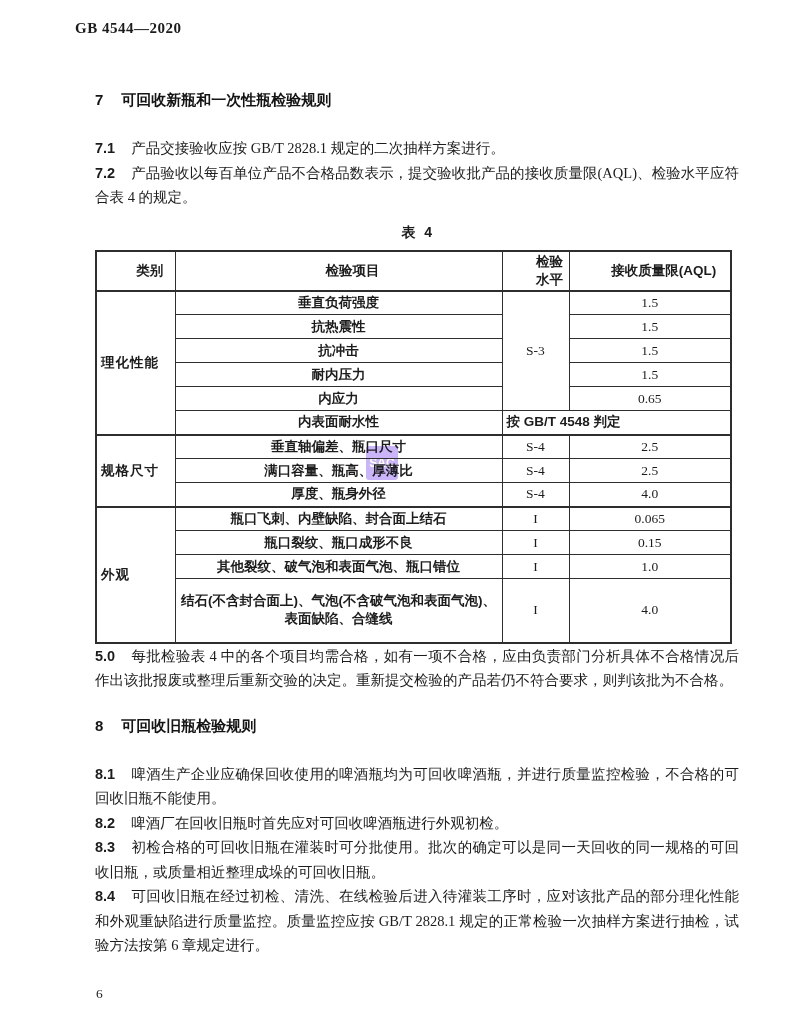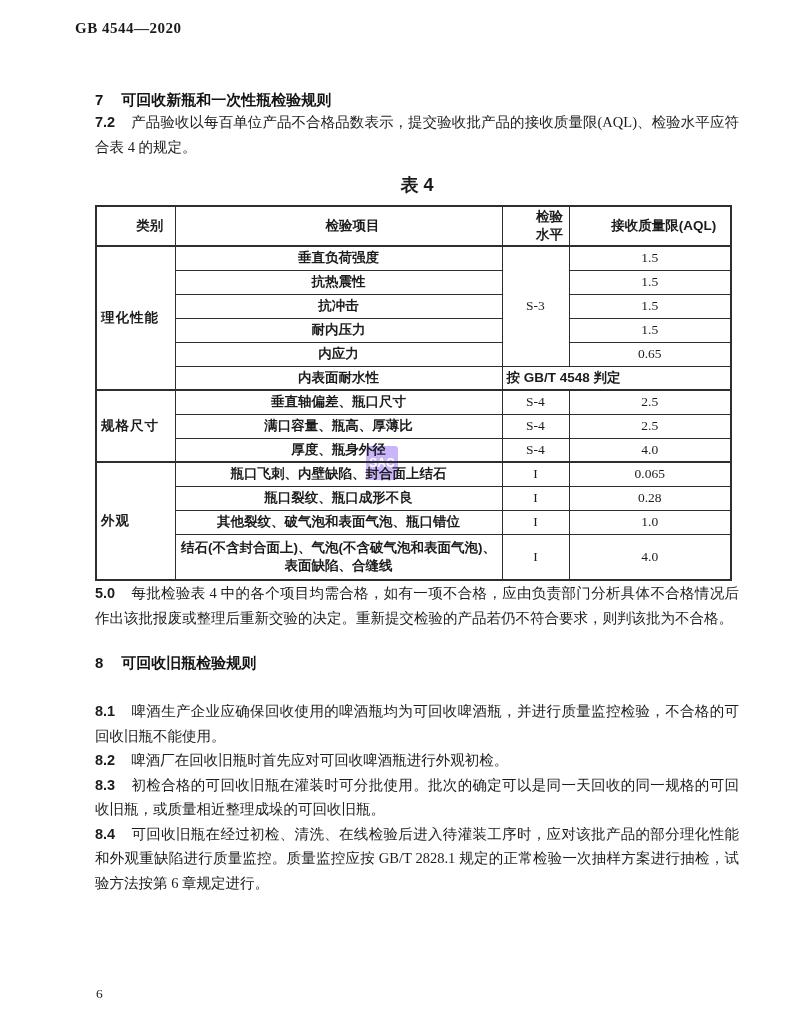--- a/index.html
+++ b/index.html
@@ -30,38 +30,38 @@
   p.clause {
     font-size: 14.5px; line-height: 24.5px;
     text-align: justify; margin: 0; color: #1c1c1c;
   }
   p.clause.first { margin-top: 26px; }
   .cnum {
     font-family: "Liberation Sans", sans-serif;
     font-weight: bold; margin-right: 16px; white-space: nowrap;
   }
   .tbl-caption {
-    text-align: center; font-family: Liberation Sans, sans-serif;
-    font-weight: bold; font-size: 18px; margin: 14px 0 8px 0;
+    text-align: center; font-family: Liberation Mono, monospace;
+    font-weight: bold; font-size: 14px; margin: 14px 0 8px 0;
   }
   table.aql-table {
     border-collapse: collapse; table-layout: fixed;
     width: 635px; border: 2px solid #2e2e2e;
   }
   .aql-table th, .aql-table td {
     border: 1px solid #2e2e2e;
     font-size: 13.5px; padding: 1px 4px;
     vertical-align: middle;
   }
   .aql-table th {
     font-family: "Liberation Sans", sans-serif;
     font-weight: bold; text-align: center; height: 27px; padding-left: 32px;
   }
   .aql-table tr { height: 24px; }
-  .aql-table tr.dbl { height: 46px; }
+  .aql-table tr.dbl { height: 64px; }
   .aql-table tbody.grp { border-top: 2px solid #2e2e2e; }
   .cell-cat {
     font-family: "Liberation Sans", sans-serif; font-weight: 600;
     text-align: left; letter-spacing: 1px;
   }
   .cell-item {
     font-family: "Liberation Sans", sans-serif; font-weight: 600;
     text-align: center; padding-left: 14px;
   }
   .cell-val, .cell-level {
@@ -91,20 +91,23 @@
 <div class="watermark">SAC</div>
 
 <div class="doc-header">GB 4544—2020</div>
 
 <div class="content">
 
   <h2 class="sec-heading">
     <span class="snum">7</span><span>可回收新瓶和一次性瓶检验规则</span>
   </h2>
 
+  <p class="clause first">
+    <span class="cnum">7.1</span><span>产品交接验收应按 GB/T 2828.1 规定的二次抽样方案进行。</span>
+  </p>
   <p class="clause">
     <span class="cnum">7.2</span><span>产品验收以每百单位产品不合格品数表示，提交验收批产品的接收质量限(AQL)、检验水平应符合表 4 的规定。</span>
   </p>
 
   <div class="tbl-caption">表 4</div>
 
   <table class="aql-table">
     <colgroup>
       <col style="width:79px">
         <col style="width:327px">
@@ -168,21 +171,21 @@
     <tbody class="grp">
       <tr>
         <td class="cell-cat" rowspan="4">外观</td>
         <td class="cell-item">瓶口飞刺、内壁缺陷、封合面上结石</td>
         <td class="cell-level">I</td>
         <td class="cell-val">0.065</td>
       </tr>
       <tr>
         <td class="cell-item">瓶口裂纹、瓶口成形不良</td>
         <td class="cell-level">I</td>
-        <td class="cell-val">0.28</td>
+        <td class="cell-val">0.15</td>
       </tr>
       <tr>
         <td class="cell-item">其他裂纹、破气泡和表面气泡、瓶口错位</td>
         <td class="cell-level">I</td>
         <td class="cell-val">1.0</td>
       </tr>
       <tr class="dbl">
         <td class="cell-item">结石(不含封合面上)、气泡(不含破气泡和表面气泡)、表面缺陷、合缝线</td>
         <td class="cell-level">I</td>
         <td class="cell-val">4.0</td>

